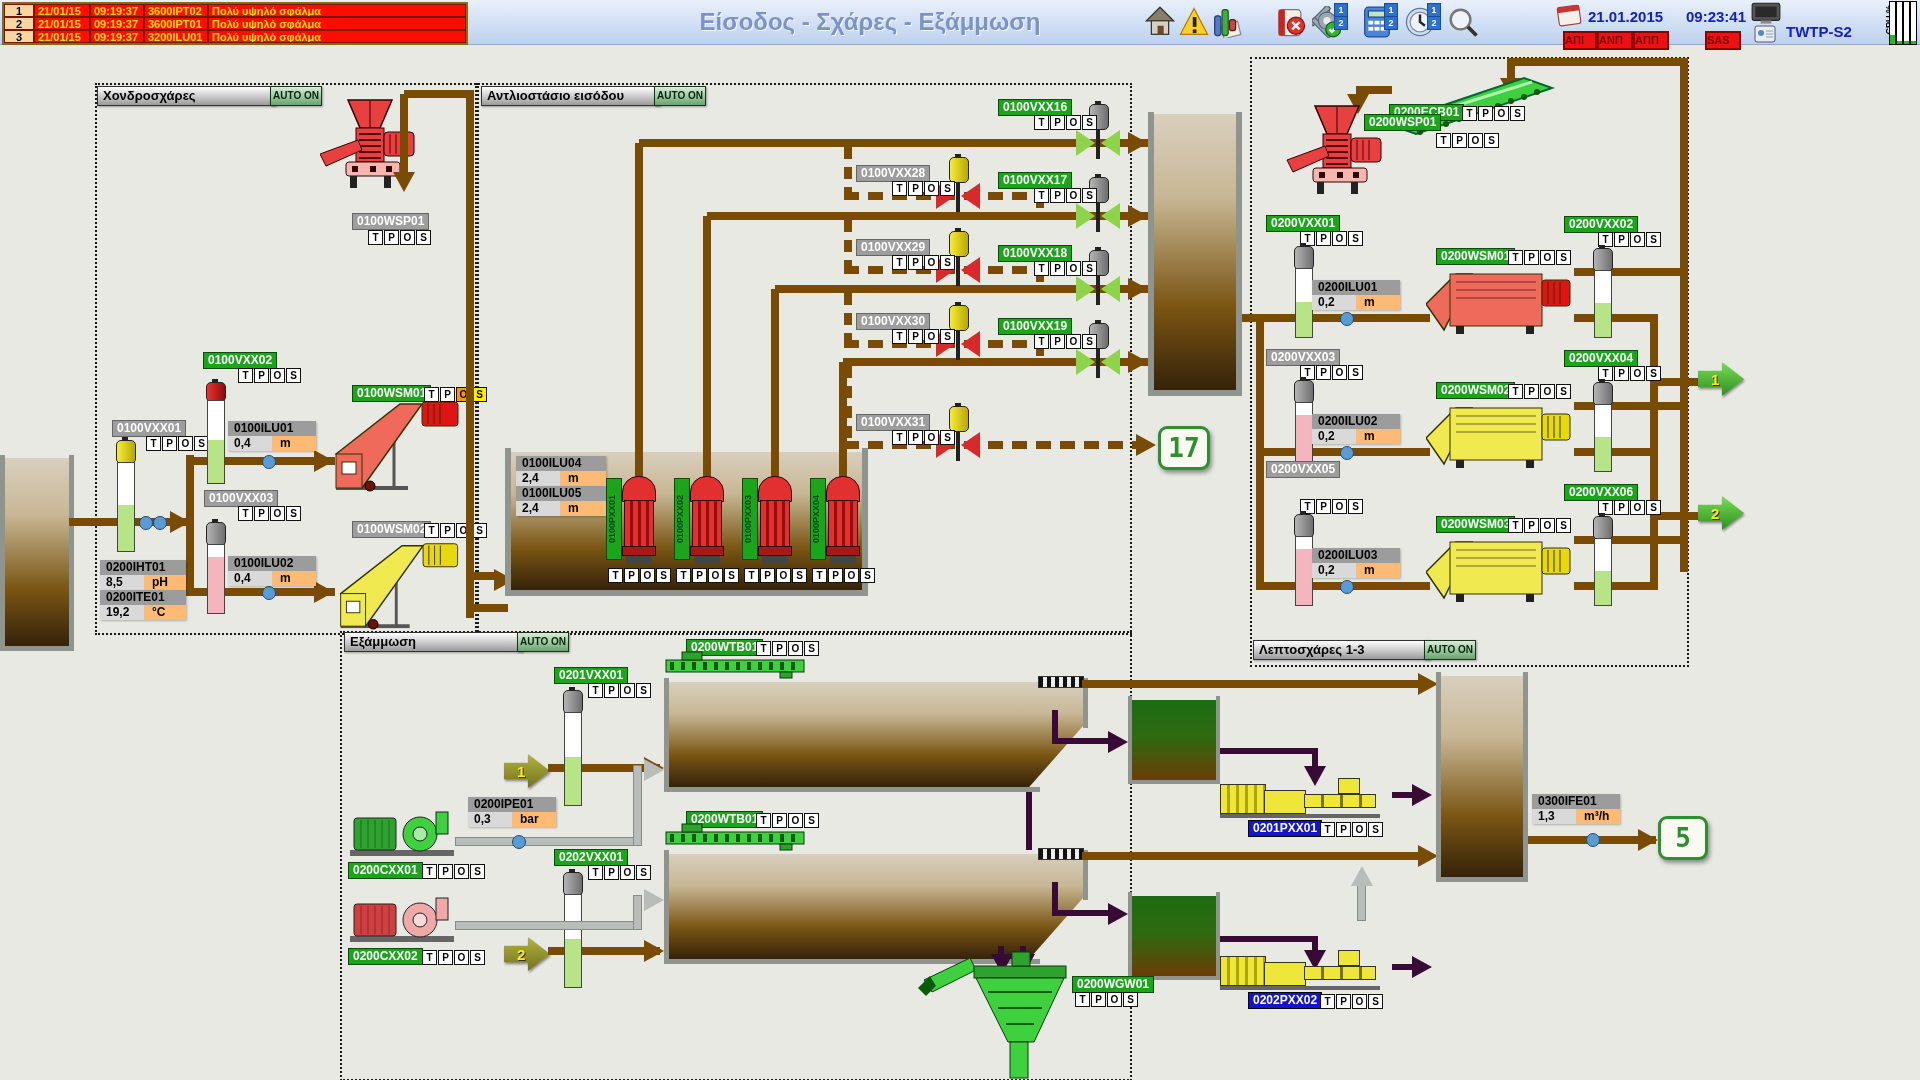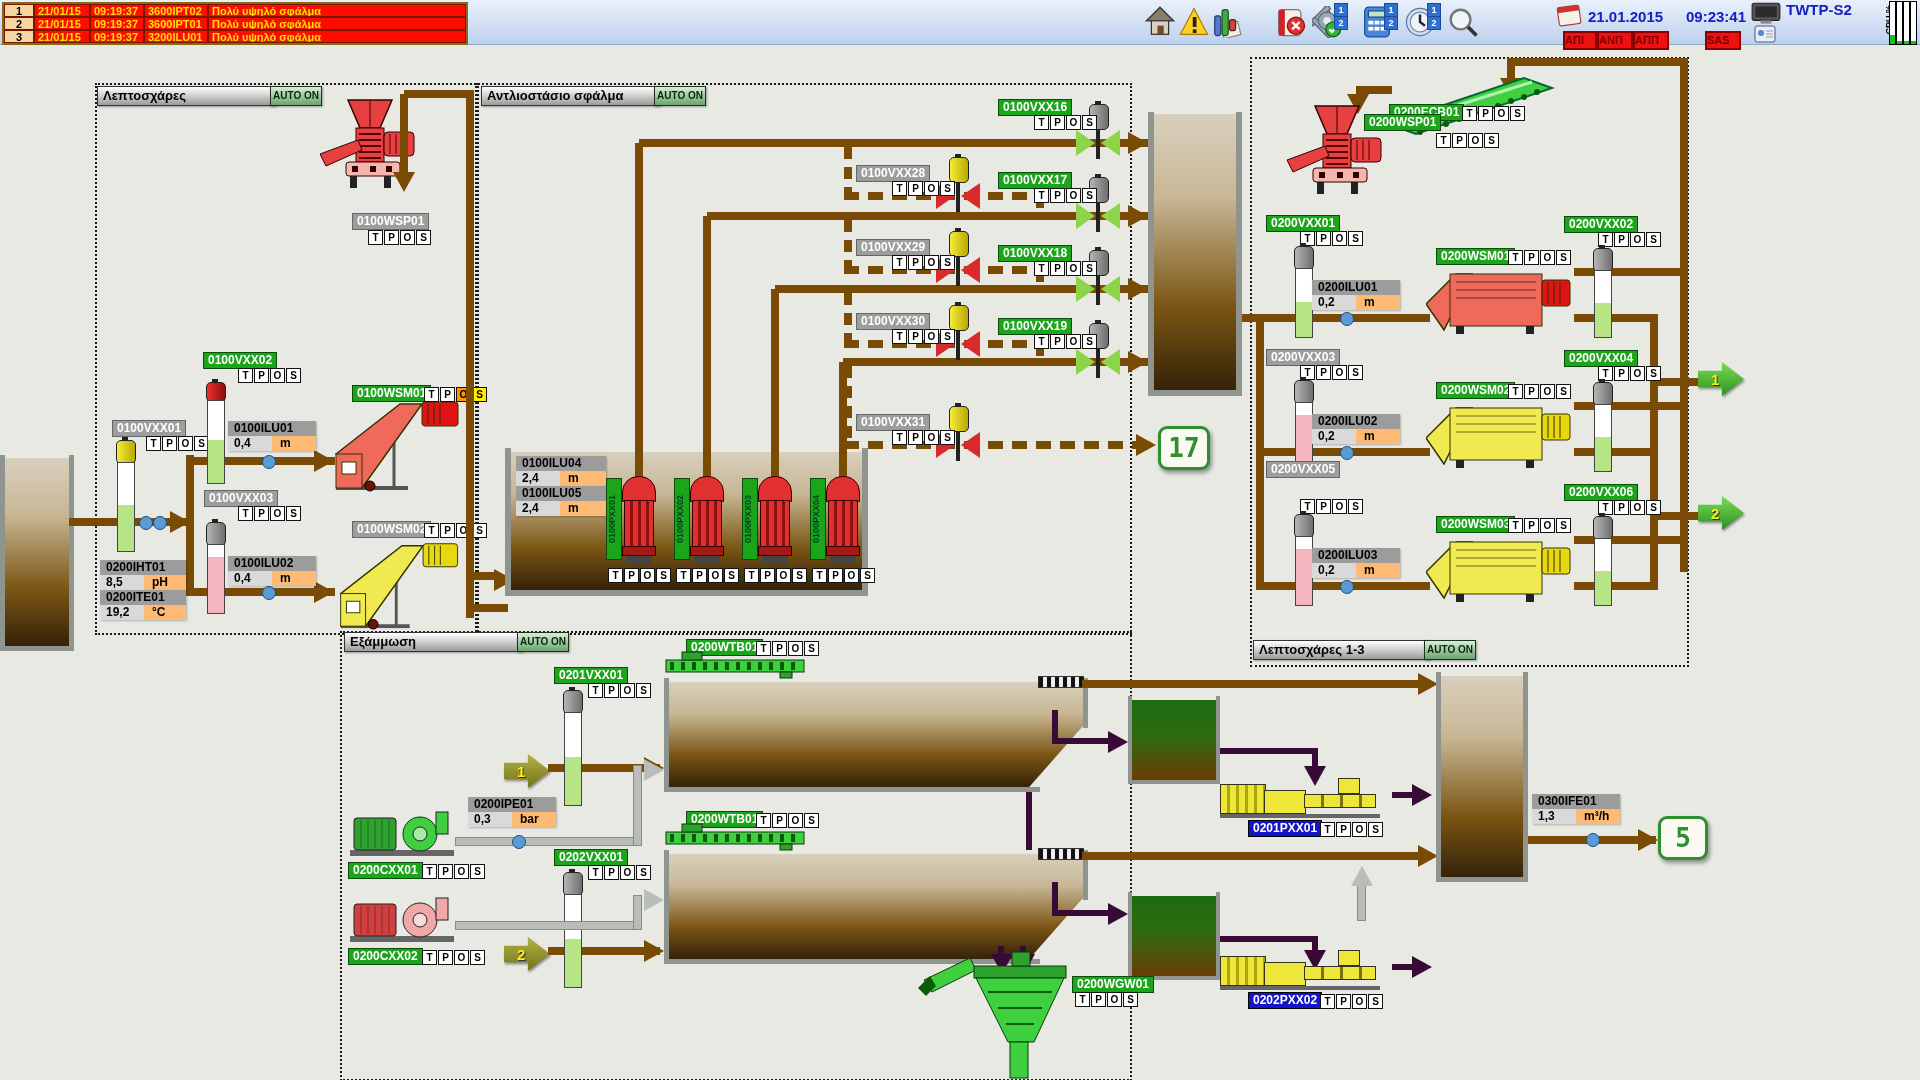--- a/index.html
+++ b/index.html
@@ -193,20 +193,21 @@
           <span class="c-msg">Πολύ υψηλό σφάλμα</span>
         </div>
         <div class="alrow">
           <span class="c-num">3</span>
           <span class="c-date">21/01/15</span>
           <span class="c-time">09:19:37</span>
           <span class="c-tag">3200ILU01</span>
           <span class="c-msg">Πολύ υψηλό σφάλμα</span>
         </div>
       </div>
+  <div class="ptitle">Είσοδος - Σχάρες - Εξάμμωση</div>
 
   <svg class="tbico" style="left:1145px" viewBox="0 0 24 26">
         <polygon points="12,1 23,12 1,12" fill="#8a7d6a" stroke="#333"></polygon>
         <rect x="5" y="12" width="14" height="11" fill="#d9cfc0" stroke="#333"></rect>
         <rect x="10" y="16" width="5" height="7" fill="#6a4a2a"></rect>
       </svg>
   <svg class="tbico" style="left:1179px" viewBox="0 0 24 26">
         <polygon points="12,2 23,23 1,23" fill="#ffcf26" stroke="#b07800"></polygon>
         <rect x="11" y="9" width="3" height="8" fill="#222"></rect>
         <rect x="11" y="19" width="3" height="3" fill="#222"></rect>
@@ -271,21 +272,21 @@
   <span class="dttxt" style="left:1686px">09:23:41</span>
   <div class="flagbox" style="left:1563px;width:30px">ΑΠΙ</div>
   <div class="flagbox" style="left:1597px;width:32px">ΑΝΠ</div>
   <div class="flagbox" style="left:1633px;width:32px">ΑΠΠ</div>
   <div class="flagbox" style="left:1705px;width:32px">SAS</div>
   <svg class="tbico" style="left:1750px;top:2px;width:32px;height:24px" viewBox="0 0 30 22">
         <rect x="2" y="1" width="26" height="16" rx="2" fill="#555" stroke="#222"></rect>
         <rect x="5" y="4" width="20" height="10" fill="#2a2a2a"></rect>
         <rect x="10" y="17" width="10" height="3" fill="#888"></rect>
       </svg>
-  <span class="dttxt" style="left:1786px;top:1px">TWTP-S2</span>
+  <span class="dttxt" style="left:1786px;top:23px">TWTP-S2</span>
   <svg class="tbico" style="left:1754px;top:25px;width:22px;height:18px" viewBox="0 0 22 18">
         <rect x="1" y="1" width="20" height="16" rx="2" fill="#e8eef8" stroke="#557"></rect>
         <circle cx="7" cy="8" r="3" fill="#5588cc"></circle>
         <path d="M12,6h7M12,9h7M12,12h7" stroke="#99a" fill="none"></path>
       </svg>
   <div class="cpu">
     <span class="lbl">CPU %</span>
     <i style="right:22px">
           <u style="height:9px"></u>
         </i>
@@ -299,23 +300,23 @@
           <u style="height:3px"></u>
         </i>
   </div>
 </div>
 
 <div class="sbox" style="left:95px;top:83px;width:380px;height:548px"></div>
 <div class="sbox" style="left:475px;top:83px;width:653px;height:548px"></div>
 <div class="sbox" style="left:1250px;top:57px;width:435px;height:606px"></div>
 <div class="sbox" style="left:340px;top:631px;width:788px;height:446px"></div>
 
-<div class="shead" style="left:97px;top:86px;width:172px">Λεπτοσχάρες</div>
+<div class="shead" style="left:97px;top:86px;width:172px">Χονδροσχάρες</div>
 <div class="auto" style="left:270px;top:86px">AUTO ON</div>
-<div class="shead" style="left:481px;top:86px;width:172px">Αντλιοστάσιο σφάλμα</div>
+<div class="shead" style="left:481px;top:86px;width:172px">Αντλιοστάσιο εισόδου</div>
 <div class="auto" style="left:654px;top:86px">AUTO ON</div>
 <div class="shead" style="left:1253px;top:640px;width:170px">Λεπτοσχάρες 1-3</div>
 <div class="auto" style="left:1424px;top:640px">AUTO ON</div>
 <div class="shead" style="left:344px;top:632px;width:172px">Εξάμμωση</div>
 <div class="auto" style="left:517px;top:632px">AUTO ON</div>
 
 <div class="wallL" style="left:0;top:455px;width:5px;height:196px"></div>
 <div class="wallR" style="left:69px;top:455px;width:5px;height:196px"></div>
 <div class="wallB" style="left:0;top:646px;width:74px;height:5px"></div>
 <div class="tfill" style="left:5px;top:458px;width:64px;height:188px"></div>

